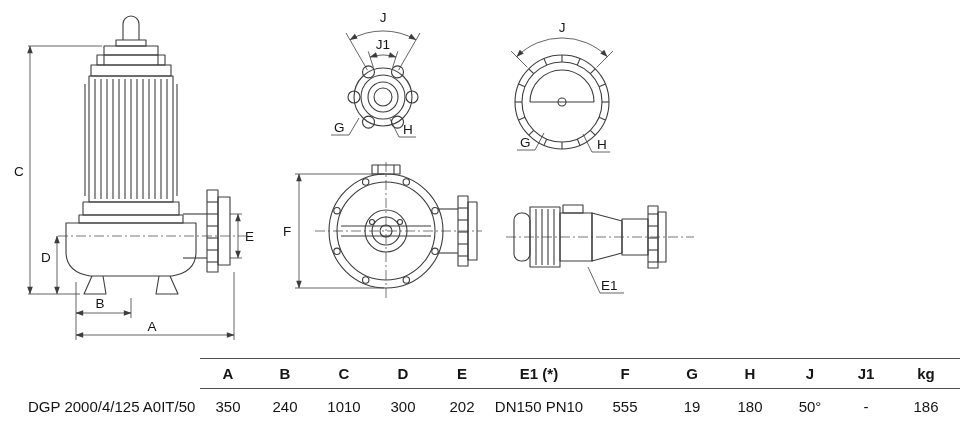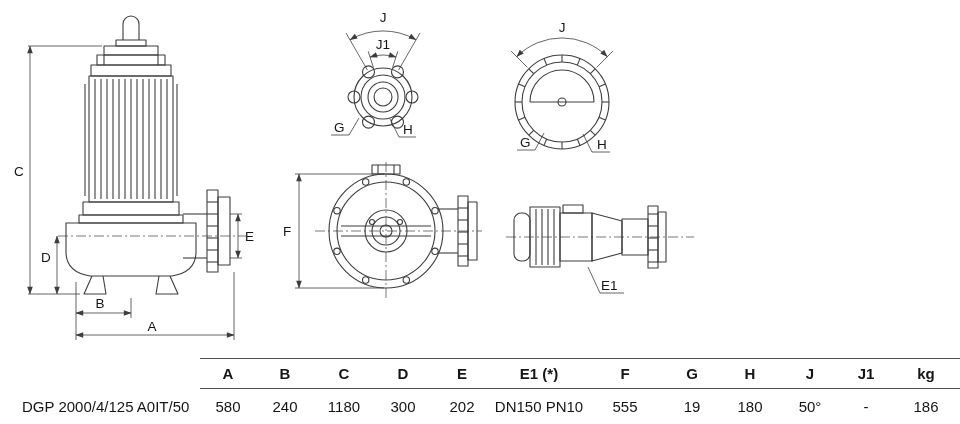--- a/index.html
+++ b/index.html
@@ -23,21 +23,21 @@
     width:960px; border-collapse:collapse; table-layout:fixed;
     font-size:15px; margin-top:0;
   }
   .dims-table th, .dims-table td { text-align:center; white-space:nowrap; overflow:hidden; }
   .dims-table th {
     font-weight:bold; padding:6px 2px;
     border-top:1.4px solid #4f4f4f; border-bottom:1.4px solid #4f4f4f;
   }
   .dims-table th.model-col { border:none; }
   .dims-table td { padding:9px 2px 6px; }
-  .dims-table .model-col { text-align:left; padding-left:22px; }
+  .dims-table .model-col { text-align:left; padding-left:28px; }
 </style>
 </head>
 <body>
 
 <div class="page">
 
   <svg class="drawing" width="960" height="358" viewBox="0 0 960 358">
     <defs>
       <marker id="arw" viewBox="0 0 10 10" refX="9.5" refY="5" markerWidth="10" markerHeight="10" orient="auto-start-reverse" markerUnits="strokeWidth">
         <path d="M0.5,1.5 L10,5 L0.5,8.5 z" fill="#3d3d3d"></path>
@@ -280,23 +280,23 @@
         <th>G</th>
         <th>H</th>
         <th>J</th>
         <th>J1</th>
         <th>kg</th>
       </tr>
     </thead>
     <tbody>
       <tr>
         <td class="model-col">DGP 2000/4/125 A0IT/50</td>
-        <td>580</td>
+        <td>350</td>
         <td>240</td>
-        <td>1180</td>
+        <td>1010</td>
         <td>300</td>
         <td>202</td>
         <td>DN150 PN10</td>
         <td>555</td>
         <td>19</td>
         <td>180</td>
         <td>50°</td>
         <td>-</td>
         <td>186</td>
       </tr>

